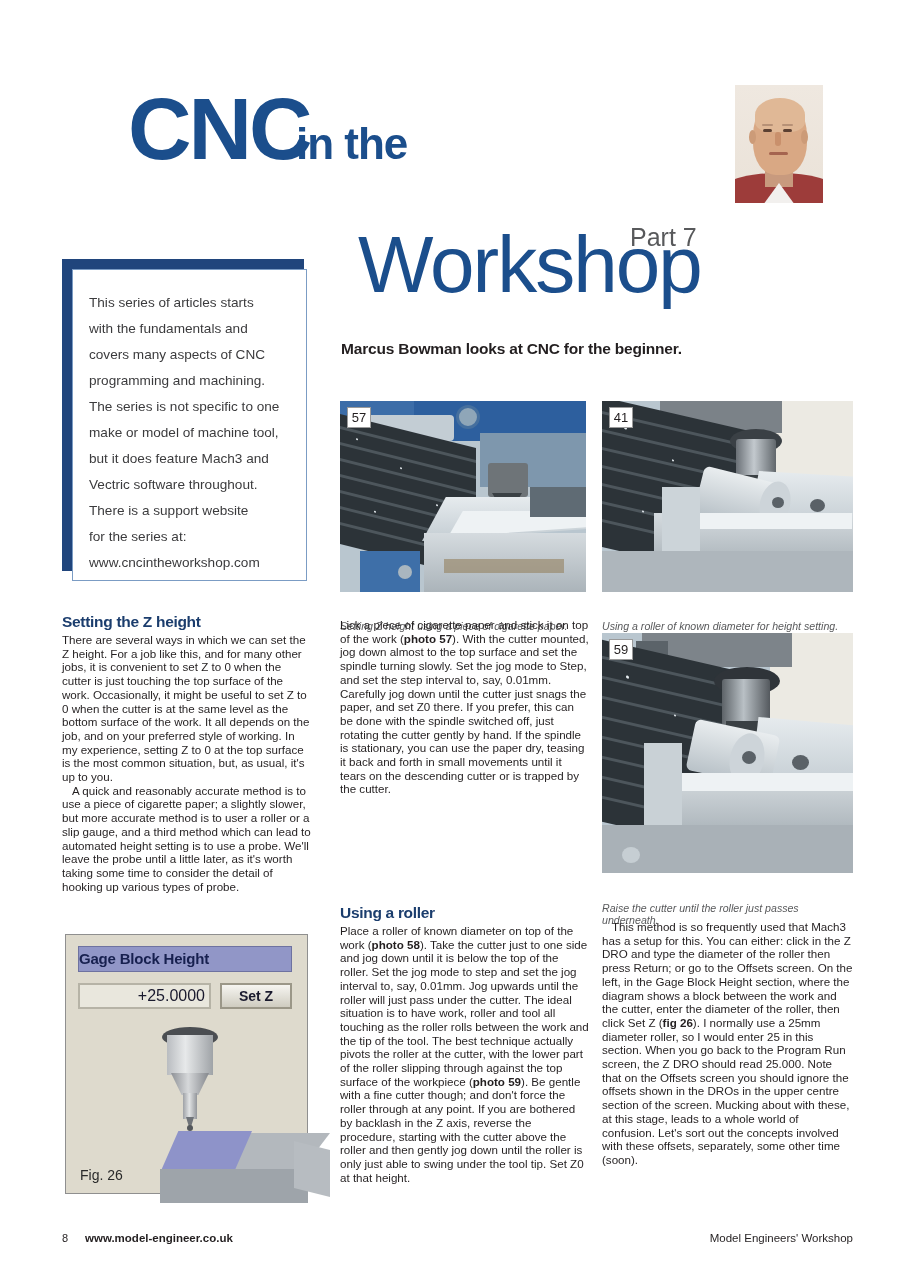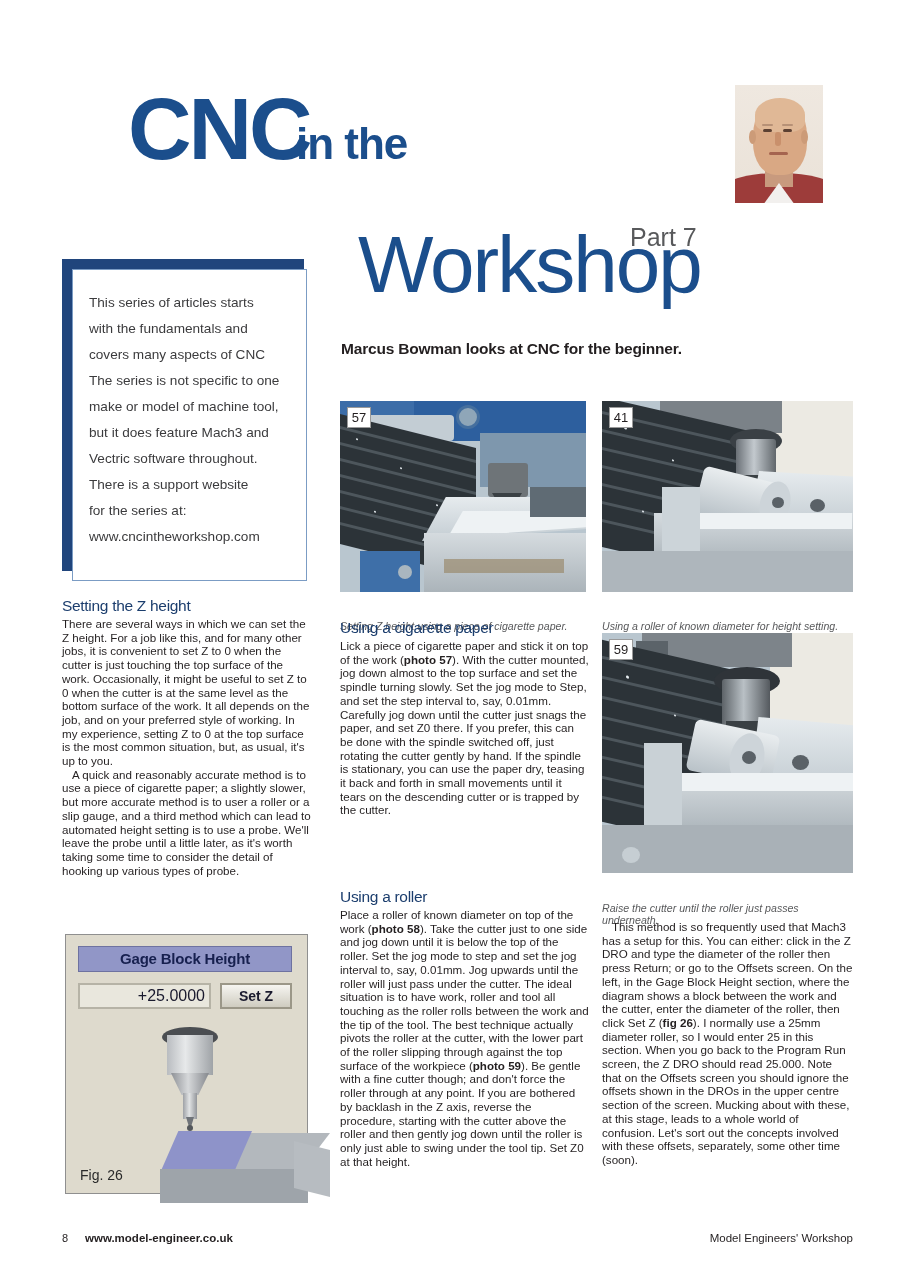--- a/index.html
+++ b/index.html
@@ -89,21 +89,21 @@
   .pullout-url{
     margin:0;font-size:13.2px;line-height:26px;color:#1b4e8c;font-weight:700;
   }
 
   
   .col{position:absolute;width:250px;}
   .col-1{left:62px;top:596px;}
   .col-2{left:340px;top:596px;}
 
   h2.sec{
-    margin:0 0 2px 0;font-size:15.5px;line-height:19px;font-weight:400;
+    margin:16px 0 2px 0;font-size:15.5px;line-height:19px;font-weight:700;
     color:#1b3d6d;letter-spacing:-0.3px;
   }
   p.body{
     margin:0;font-size:11.6px;line-height:13.7px;color:#231f20;text-align:left;
   }
   p.body + p.body{text-indent:10px;}
   p.body b{font-weight:700;}
 
   
   .caption{
@@ -141,21 +141,21 @@
   .mm-wall{position:absolute;background:#eceae3;}
 
   
   .fig26{
     position:absolute;left:65px;top:934px;width:243px;height:260px;
     background:#dedacd;border:1px solid #8f8f8f;box-sizing:border-box;
   }
   .f26-title{
     position:absolute;left:12px;top:11px;width:214px;height:26px;
     background:#9196c7;border:1px solid #6e72a0;box-sizing:border-box;
-    color:#17204f;font-size:15px;font-weight:700;text-align:center;line-height:24px;
+    color:#17204f;font-size:15px;font-weight:700;line-height:24px;
     letter-spacing:-0.2px;
   }
   .f26-dro{
     position:absolute;left:12px;top:48px;width:133px;height:26px;
     background:#e9e7dd;border:2px solid #b6b3a6;box-sizing:border-box;
     color:#1a1a2e;font-size:16px;text-align:right;line-height:22px;
     padding-right:4px;font-family:"Liberation Sans",sans-serif;
   }
   .f26-setz{
     position:absolute;left:154px;top:48px;width:72px;height:26px;
@@ -214,20 +214,21 @@
   </div>
 
   <div class="byline">Marcus Bowman looks at CNC for the beginner.</div>
 
   <div class="pullout-shadow"></div>
   <div class="pullout">
     <div class="pullout-inner">
       <p>This series of articles starts</p>
       <p>with the fundamentals and</p>
       <p>covers many aspects of CNC</p>
+      <p>programming and machining.</p>
       <p>The series is not specific to one</p>
       <p>make or model of machine tool,</p>
       <p>but it does feature Mach3 and</p>
       <p>Vectric software throughout.</p>
       <p>There is a support website</p>
       <p>for the series at:</p>
       <p class="pullout-url">www.cncintheworkshop.com</p>
     </div>
   </div>
 
@@ -348,21 +349,20 @@
   </div>
   <div class="caption" style="position:absolute;left:602px;top:882px;width:251px;">Raise the cutter until the roller just passes underneath.</div>
 
   <div class="col col-1">
     <h2 class="sec">Setting the Z height</h2>
     <p class="body">There are several ways in which we can set the Z height. For a job like this, and for many other jobs, it is convenient to set Z to 0 when the cutter is just touching the top surface of the work. Occasionally, it might be useful to set Z to 0 when the cutter is at the same level as the bottom surface of the work. It all depends on the job, and on your preferred style of working. In my experience, setting Z to 0 at the top surface is the most common situation, but, as usual, it's up to you.</p>
     <p class="body">A quick and reasonably accurate method is to use a piece of cigarette paper; a slightly slower, but more accurate method is to user a roller or a slip gauge, and a third method which can lead to automated height setting is to use a probe. We'll leave the probe until a little later, as it's worth taking some time to consider the detail of hooking up various types of probe.</p>
   </div>
 
   <div class="col col-2" style="top:618px;">
-    <h2 class="sec">Using a cigarette paper</h2>
     <p class="body">
       <span>Lick a piece of cigarette paper and stick it on top of the work (</span><b>photo 57</b><span>). With the cutter mounted, jog down almost to the top surface and set the spindle turning slowly. Set the jog mode to Step, and set the step interval to, say, 0.01mm. Carefully jog down until the cutter just snags the paper, and set Z0 there. If you prefer, this can be done with the spindle switched off, just rotating the cutter gently by hand. If the spindle is stationary, you can use the paper dry, teasing it back and forth in small movements until it tears on the descending cutter or is trapped by the cutter.</span>
     </p>
   </div>
 
   <div class="col" style="left:340px;top:887px;width:250px;">
     <h2 class="sec">Using a roller</h2>
     <p class="body">
       <span>Place a roller of known diameter on top of the work (</span><b>photo 58</b><span>). Take the cutter just to one side and jog down until it is below the top of the roller. Set the jog mode to step and set the jog interval to, say, 0.01mm. Jog upwards until the roller will just pass under the cutter. The ideal situation is to have work, roller and tool all touching as the roller rolls between the work and the tip of the tool. The best technique actually pivots the roller at the cutter, with the lower part of the roller slipping through against the top surface of the workpiece (</span><b>photo 59</b><span>). Be gentle with a fine cutter though; and don't force the roller through at any point. If you are bothered by backlash in the Z axis, reverse the procedure, starting with the cutter above the roller and then gently jog down until the roller is only just able to swing under the tool tip. Set Z0 at that height.</span>
     </p>

